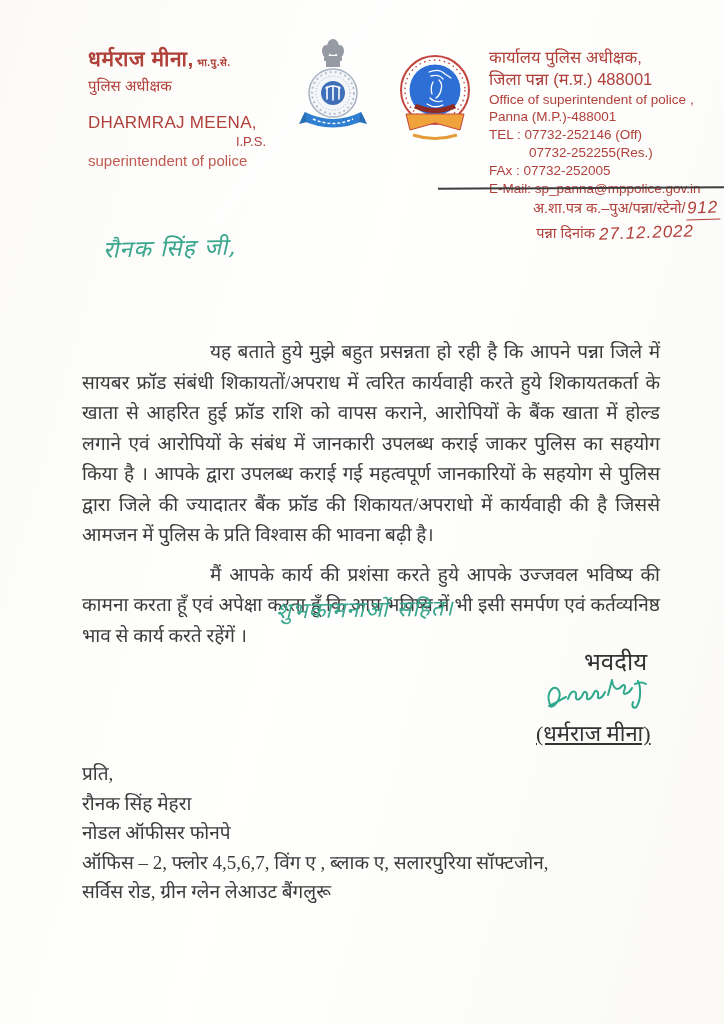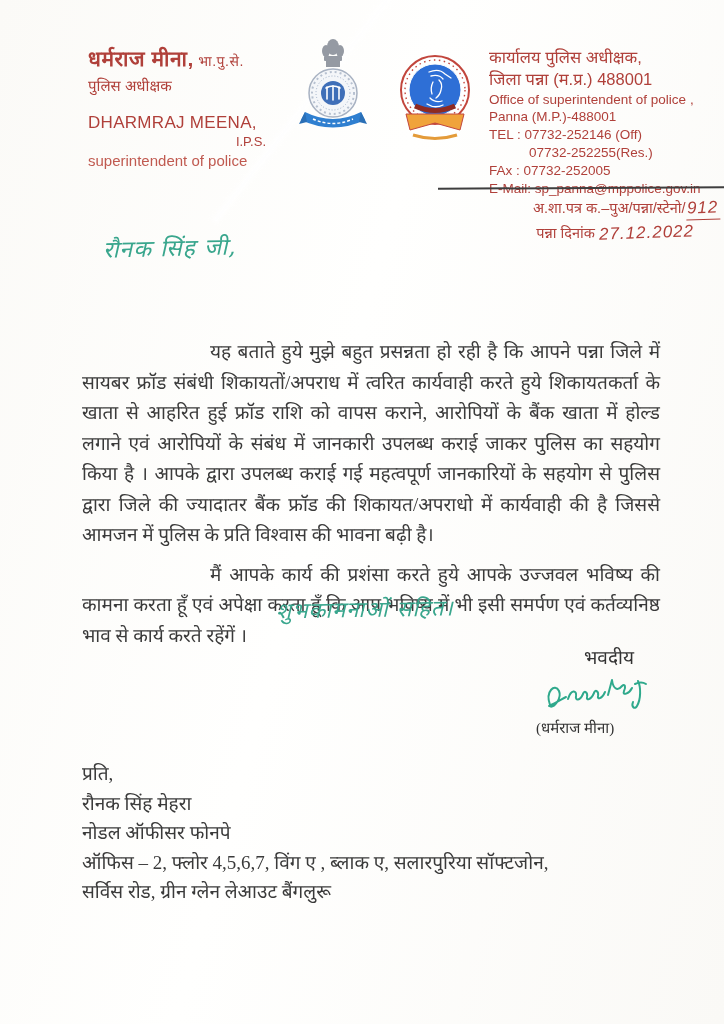--- a/index.html
+++ b/index.html
@@ -17,21 +17,21 @@
   
   .streak {
     position:absolute; left:300px; top:-30px; width:3px; height:280px;
     background:#ffffff; opacity:.85; transform:rotate(38deg);
     box-shadow:0 0 4px 2px rgba(255,255,255,.9);
   }
   
   .lh-left { position:absolute; left:88px; top:44px; width:210px; color:#b0403a;
              font-family:"Liberation Sans","DejaVu Sans",sans-serif; }
   .lh-name-hi { font-size:21px; font-weight:bold; letter-spacing:.5px; }
-  .lh-name-hi .suffix { font-size:14px; font-weight:normal; }
+  .lh-name-hi .suffix { font-size:10px; font-weight:bold; }
   .lh-title-hi { font-size:15px; margin-top:3px; }
   .lh-name-en { font-size:17px; font-weight:normal; margin-top:18px; letter-spacing:.3px; }
   .lh-ips { font-size:13px; text-align:right; padding-right:32px; margin-top:1px; }
   .lh-title-en { font-size:15px; margin-top:3px; color:#c05a50; }
 
   .emblem { position:absolute; }
   .emblem-mp { left:299px; top:38px; width:68px; height:100px; }
   .emblem-seal { left:399px; top:52px; width:72px; height:92px; }
 
   .lh-right { position:absolute; left:489px; top:46px; width:234px; color:#b0403a;
@@ -59,23 +59,23 @@
   .closing-hand { position:absolute; left:276px; top:593px; font-size:22px;
                   letter-spacing:1px; transform:rotate(-1deg); }
 
   
   .body-text { position:absolute; left:82px; top:297px; width:578px;
                font-size:19px; line-height:30.5px; text-align:justify; color:#3a3a3a;margin-top:40px; }
   .body-text p { text-indent:128px; }
   .body-text p + p { margin-top:9px;font-family:Liberation Serif, serif; }
 
   
-  .valediction { position:absolute; left:584px; top:644px; font-size:19px; color:#333; }
+  .valediction { position:absolute; left:584px; top:644px; font-size:24px; color:#333; }
   .signature { position:absolute; left:542px; top:675px; width:120px; height:42px; }
-  .signer-name { position:absolute; left:536px; top:717px; font-size:15px; color:#333; }
+  .signer-name { position:absolute; left:536px; top:717px; font-size:22px; color:#333;text-decoration:underline; }
 
   
   .recipient { position:absolute; left:82px; top:759px; width:600px;
                font-size:19px; line-height:29.5px; color:#3a3a3a; }
 </style>
 </head>
 <body>
 
 <div class="page">
 

